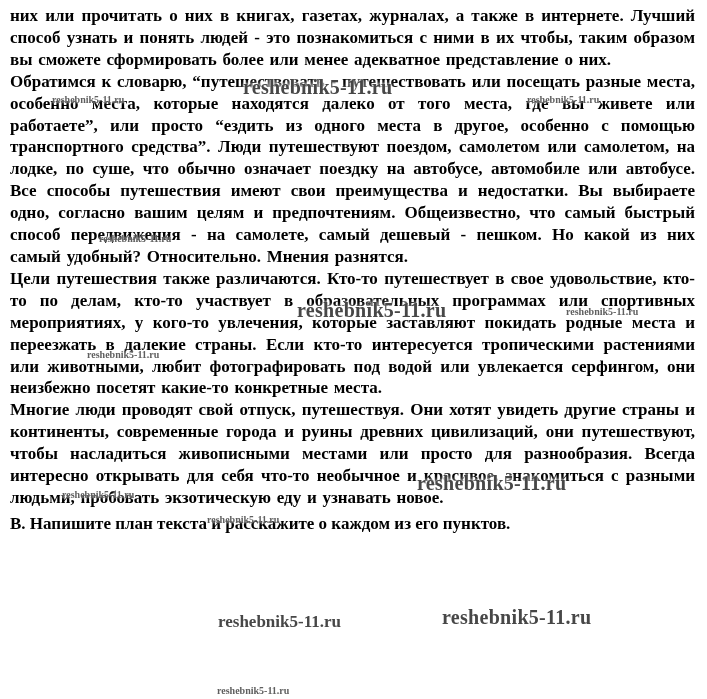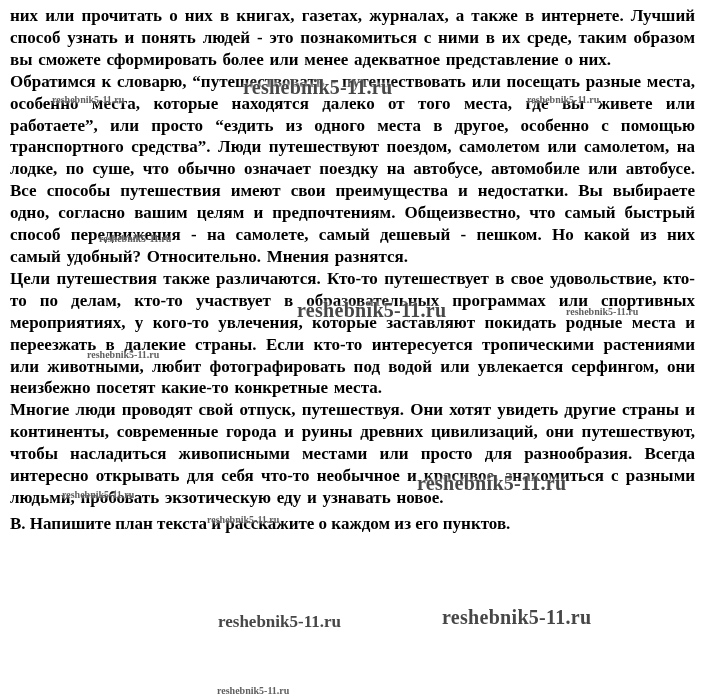--- a/index.html
+++ b/index.html
@@ -45,21 +45,21 @@
   }
   .wm-large { font-size: 20px; letter-spacing: 0.3px; }
   .wm-medium { font-size: 17px; }
   .wm-small { font-size: 10px; color: #5f5f5f; text-shadow: 0 0 2px rgba(255,255,255,0.9); }
 </style>
 </head>
 <body>
 
 <div class="page">
 
-  <p class="para">них или прочитать о них в книгах, газетах, журналах, а также в интернете. Лучший способ узнать и понять людей - это познакомиться с ними в их среде, таким образом вы сможете сформировать более или менее адекватное представление о них.</p>
+  <p class="para">них или прочитать о них в книгах, газетах, журналах, а также в интернете. Лучший способ узнать и понять людей - это познакомиться с ними в их чтобы, таким образом вы сможете сформировать более или менее адекватное представление о них.</p>
   <p class="para">Обратимся к словарю, “путешествовать - путешествовать или посещать разные места, особенно места, которые находятся далеко от того места, где вы живете или работаете”, или просто “ездить из одного места в другое, особенно с помощью транспортного средства”. Люди путешествуют поездом, самолетом или самолетом, на лодке, по суше, что обычно означает поездку на автобусе, автомобиле или автобусе. Все способы путешествия имеют свои преимущества и недостатки. Вы выбираете одно, согласно вашим целям и предпочтениям. Общеизвестно, что самый быстрый способ передвижения - на самолете, самый дешевый - пешком. Но какой из них самый удобный? Относительно. Мнения разнятся.</p>
   <p class="para">Цели путешествия также различаются. Кто-то путешествует в свое удовольствие, кто-то по делам, кто-то участвует в образовательных программах или спортивных мероприятиях, у кого-то увлечения, которые заставляют покидать родные места и переезжать в далекие страны. Если кто-то интересуется тропическими растениями или животными, любит фотографировать под водой или увлекается серфингом, они неизбежно посетят какие-то конкретные места.</p>
   <p class="para">Многие люди проводят свой отпуск, путешествуя. Они хотят увидеть другие страны и континенты, современные города и руины древних цивилизаций, они путешествуют, чтобы насладиться живописными местами или просто для разнообразия. Всегда интересно открывать для себя что-то необычное и красивое, знакомиться с разными людьми, пробовать экзотическую еду и узнавать новое.</p>
   <p class="task-heading">В. Напишите план текста и расскажите о каждом из его пунктов.</p>
 
   <span class="wm wm-small" style="left:52px;  top:94px;">reshebnik5-11.ru</span>
   <span class="wm wm-large" style="left:243px; top:76px;">reshebnik5-11.ru</span>
   <span class="wm wm-small" style="left:527px; top:94px;">reshebnik5-11.ru</span>
   <span class="wm wm-small" style="left:99px;  top:233px;">reshebnik5-11.ru</span>
   <span class="wm wm-large" style="left:297px; top:299px;">reshebnik5-11.ru</span>

